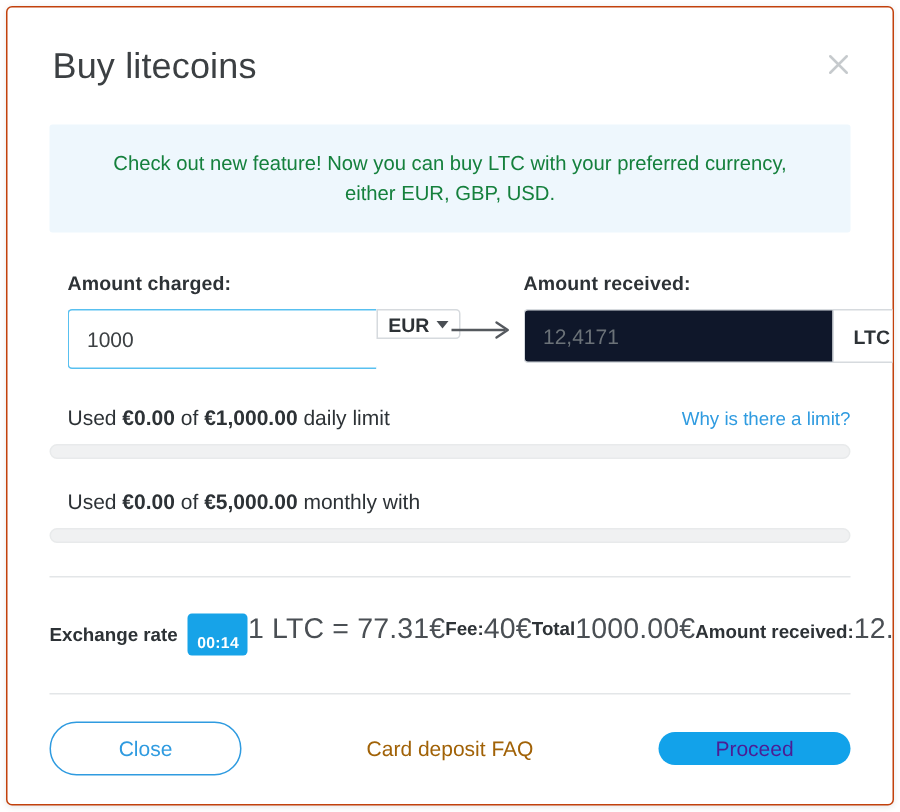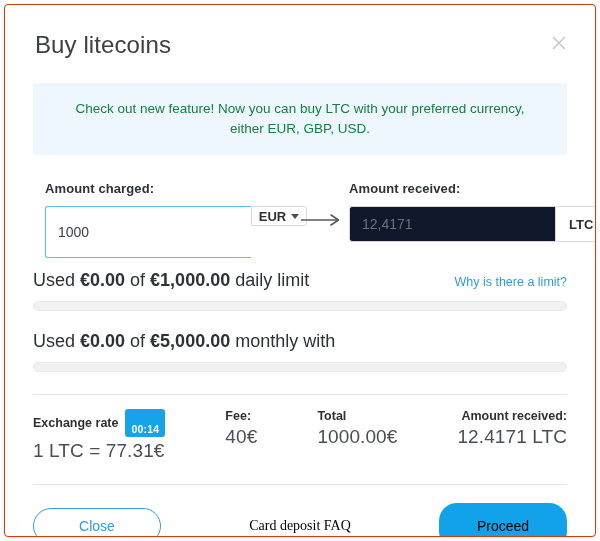--- a/index.html
+++ b/index.html
@@ -90,21 +90,21 @@
     display: block;
     letter-spacing: 0.1px;
   }
   .input-group {
     display: flex;
     height: 36px;
   }
   .amount-input {
     flex: 1 1 auto;
     box-sizing: border-box;
-    height: 52px;
+    height: 40px;
     border: 1px solid #58c0f0;
     border-right: none;
     border-radius: 3px 0 0 3px;
     padding: 0 12px;
     font-size: 14px;
     font-family: "Liberation Sans", sans-serif;
     color: #3c4043;
     background: #ffffff;
     outline: none;
   }
@@ -170,22 +170,23 @@
 
   
   .limits-section { margin: 28px 28px 0 28px; }
   .limit-row {
     display: flex;
     justify-content: space-between;
     align-items: baseline;
     margin-bottom: 10px;
   }
   .limit-text {
-    font-size: 18px;
-    color: #2d3236;
+    font-size: 14px;
+    color: #2d3236;
+    margin-left: 12px;
   }
   .limit-text b { font-weight: bold; }
   .limit-link {
     font-size: 12.5px;
     color: #2f9be0;
     text-decoration: none;
     cursor: pointer;
   }
   .progress-track {
     height: 10px;
@@ -207,21 +208,21 @@
     height: 1px;
     background: #e3e6e8;
     margin: 22px 28px 0 28px;
   }
   .summary-row {
     margin: 14px 28px 0 28px;
     display: flex;
     justify-content: space-between;
     align-items: flex-start;
   }
-  .summary-cell { display: flex; flex-direction: column; }
+  .summary-cell { display: flex; flex-direction: row; margin-top: 10px; }
   .summary-cell.right-align { align-items: flex-end; }
   .summary-label {
     font-size: 12.5px;
     font-weight: bold;
     color: #2d3236;
     display: flex;
     align-items: center;
     gap: 7px;
     margin-bottom: 3px;
     white-space: nowrap;
@@ -258,32 +259,31 @@
     border: 1px solid #2f9be0;
     border-radius: 18px;
     background: #ffffff;
     color: #2f9be0;
     font-size: 14px;
     font-family: "Liberation Sans", sans-serif;
     cursor: pointer;
   }
   .faq-link {
     font-size: 14px;
-    color: #000000;
+    color: #a16207;
     text-decoration: none;
     cursor: pointer;
-    font-family: Liberation Serif, serif;
   }
   .btn-proceed {
     width: 128px;
-    height: 46px;
+    height: 22px;
     border: none;
     border-radius: 18px;
     background: #12a2ea;
-    color: #000000;
+    color: #4c1d95;
     font-size: 14px;
     font-family: "Liberation Sans", sans-serif;
     cursor: pointer;
   }
 </style>
 </head>
 <body>
 
 <div class="modal-card">
 

